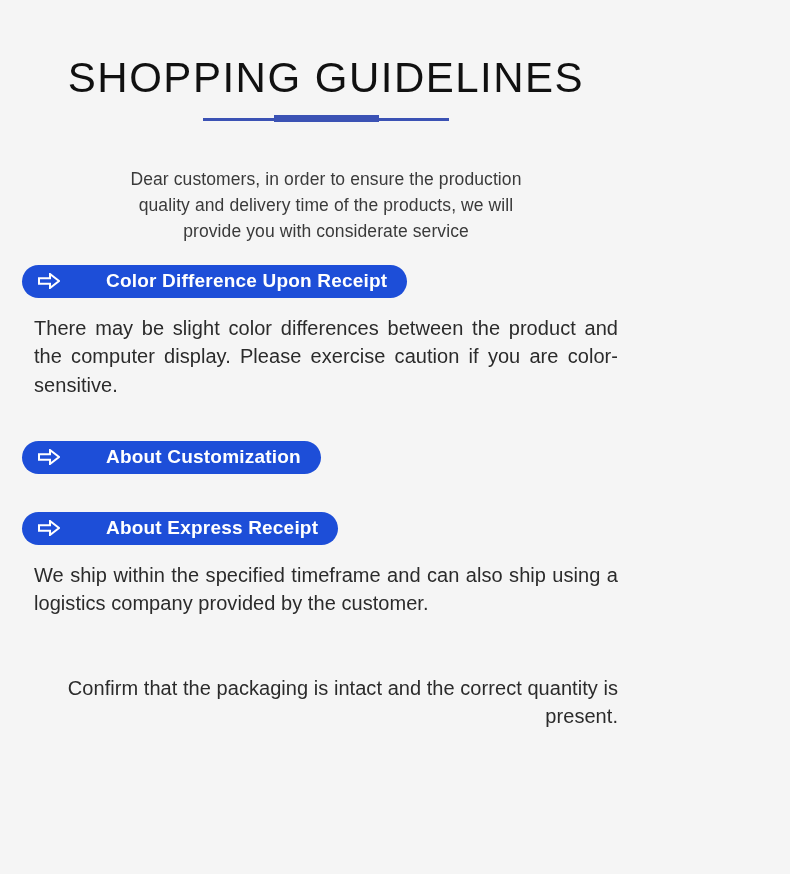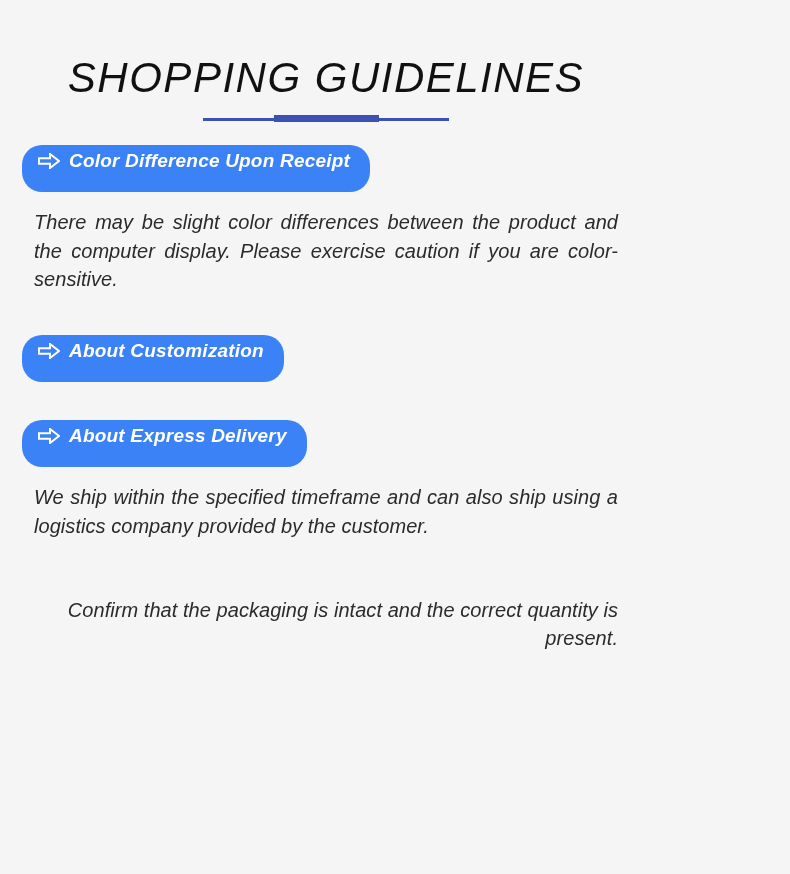--- a/index.html
+++ b/index.html
@@ -12,21 +12,20 @@
     background: #f5f5f5;
     font-family: "DejaVu Sans", sans-serif;
     overflow: hidden;
   }
   .page {
     position: relative;
     width: 652px;
     height: 874px;
     background: #f5f5f5;
     box-sizing: border-box;
-    font-style: italic;
   }
 
   
   .header {
     padding-top: 55px;
     text-align: center;
   }
   .page-title {
     font-family: "Liberation Sans", sans-serif;
     font-size: 42px;
@@ -79,30 +78,31 @@
   .sections {
     margin-top: 20px;
     padding: 0 22px 0 22px;
   }
   .section {
     margin-bottom: 0;
   }
   .badge {
     display: inline-flex;
     align-items: center;
-    background: #3b82f6;
+    background: #1d4ed8;
     color: #ffffff;
     border-radius: 20px;
-    padding: 6px 20px 21px 16px;
+    padding: 6px 20px 7px 16px;
     font-family: "Liberation Sans", sans-serif;
     font-size: 19px;
     font-weight: bold;
     letter-spacing: 0.2px;
     line-height: 1.05;
     white-space: nowrap;
+    gap: 37px;
   }
   .badge .badge-icon {
     display: inline-flex;
     align-items: center;
     margin-right: 9px;
     line-height: 1;
   }
   .badge .badge-icon svg {
     display: block;
   }
@@ -132,20 +132,25 @@
 <div class="page">
 
   <div class="header">
     <h1 class="page-title">SHOPPING GUIDELINES</h1>
     <div class="title-rule">
       <div class="rule-thin"></div>
       <div class="rule-thick"></div>
     </div>
   </div>
 
+  <div class="intro">
+    <span class="intro-line">Dear customers, in order to ensure the production</span>
+    <span class="intro-line">quality and delivery time of the products, we will</span>
+    <span class="intro-line">provide you with considerate service</span>
+  </div>
 
   <div class="sections">
 
     <div class="section">
       <div class="badge">
         <span class="badge-icon">
           <svg width="22" height="16" viewBox="0 0 22 16" aria-hidden="true">
             <path d="M1 5.2 H12 V1 L21 8 L12 15 V10.8 H1 Z" fill="none" stroke="#ffffff" stroke-width="2" stroke-linejoin="miter"></path>
           </svg>
         </span>
@@ -169,21 +174,21 @@
 
     <div class="spacer-2"></div>
 
     <div class="section">
       <div class="badge">
         <span class="badge-icon">
           <svg width="22" height="16" viewBox="0 0 22 16" aria-hidden="true">
             <path d="M1 5.2 H12 V1 L21 8 L12 15 V10.8 H1 Z" fill="none" stroke="#ffffff" stroke-width="2" stroke-linejoin="miter"></path>
           </svg>
         </span>
-        <span class="badge-label">About Express Delivery</span>
+        <span class="badge-label">About Express Receipt</span>
       </div>
       <p class="section-body">We ship within the specified timeframe and can also ship using a logistics company provided by the customer.</p>
     </div>
 
     <div class="spacer-3"></div>
 
     <div class="section">
       <p class="section-body no-justify">Confirm that the packaging is intact and the correct quantity is present.</p>
     </div>
 

